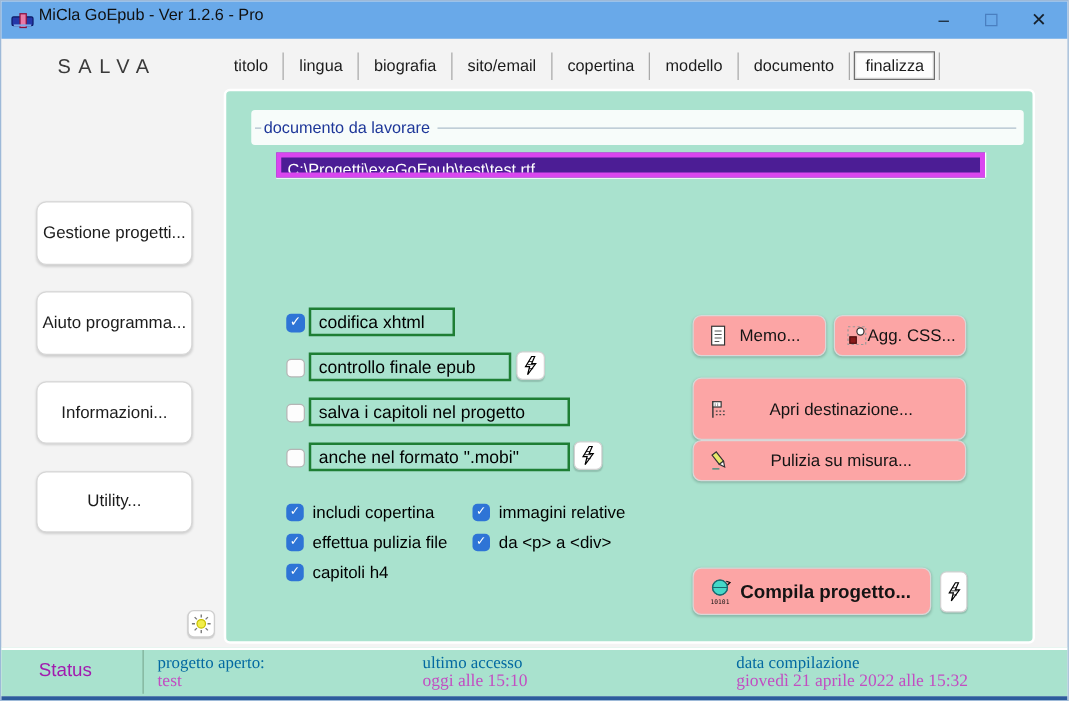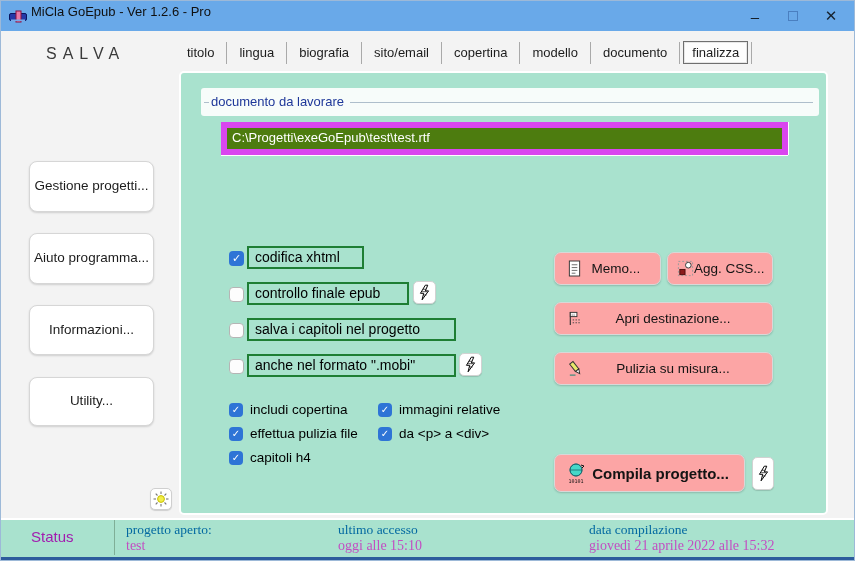--- a/index.html
+++ b/index.html
@@ -20,22 +20,22 @@
   .tabs{position:absolute;left:177px;top:40px;display:flex;align-items:center;}
   .tab{padding:3px 9px;font-size:13px;color:#1c1c1c;white-space:nowrap;}
   .tabsep{width:1px;height:22px;background:#a9a9a9;margin:0 3px;}
   .tab.selected{border:1px solid #6f6f6f;background:#fdfdfd;padding:3px 8px;box-shadow:inset 0 0 0 1px #e6e6e6;}
   
   .panel{position:absolute;left:178px;top:70px;width:649px;height:444px;background:#a9e2ce;border:2px solid #ffffff;border-radius:5px;}
   .groupband{position:absolute;left:200px;top:87px;width:618px;height:28px;background:#f7fcfa;border-radius:3px;}
   .legend{position:absolute;left:210px;top:93px;font-size:13px;color:#1e3799;}
   .legend-line{position:absolute;top:101px;height:1px;background:#aebecb;}
   .path-field{
-    position:absolute;left:220px;top:121px;width:567px;height:33px;
-    background:#4d7c0f;border:6px solid #d946ef;box-shadow:0 1px 0 #fff, 1px 0 0 #fff;
+    position:absolute;left:220px;top:121px;width:567px;height:20px;
+    background:#4c1d95;border:4px solid #d946ef;box-shadow:0 1px 0 #fff, 1px 0 0 #fff;
     color:#ffffff;font-size:13px;line-height:20px;padding-left:5px;white-space:nowrap;overflow:hidden;
   }
   
   .cb{position:absolute;width:15px;height:15px;border-radius:4px;}
   .cb.checked{background:#2e74d6;color:#fff;font-size:11px;line-height:15px;text-align:center;}
   .cb.unchecked{background:#fdfdfd;border:1px solid #b5b5b5;}
   .cb.small{width:14px;height:14px;font-size:10px;line-height:14px;}
   .greenbox{position:absolute;height:23px;border:2px solid #1e7e34;color:#000;font-size:14px;line-height:19px;padding-left:6px;white-space:nowrap;overflow:hidden;}
   .boltbtn{position:absolute;width:23px;height:23px;background:#fff;border:1px solid #d2d2d2;border-radius:5px;display:flex;align-items:center;justify-content:center;box-shadow:0 1px 1px rgba(0,0,0,.15);}
   .smalllabel{position:absolute;font-size:13.5px;color:#000;white-space:nowrap;}
@@ -167,21 +167,21 @@
     <span class="icon" style="margin-left:9px;">
       <svg width="17" height="17" viewBox="0 0 18 18">
           <rect x="1.5" y="1.5" width="15" height="15" fill="none" stroke="#999" stroke-dasharray="2 2"></rect>
           <circle cx="12" cy="5.5" r="3" fill="#fff" stroke="#333"></circle>
           <rect x="3" y="10" width="5.5" height="5.5" fill="#8b1a1a" stroke="#4d0d0d"></rect>
         </svg>
     </span>
     <span class="blabel">Agg. CSS...</span>
   </div>
 
-  <div class="btn" style="left:553px;top:301px;width:219px;height:33px;">
+  <div class="btn" style="left:553px;top:301px;width:219px;height:50px;">
     <span class="icon">
       <svg width="17" height="17" viewBox="0 0 18 18">
           <path d="M3.5 2 V16" stroke="#333" stroke-width="1.2"></path>
           <rect x="3.5" y="2.5" width="7" height="4.5" fill="#fff" stroke="#333"></rect>
           <path d="M5 4.5 h4 M5 6 h3" stroke="#666" stroke-width="0.8" stroke-dasharray="1 1"></path>
           <path d="M6 10.5 h8 M6 13.5 h8" stroke="#444" stroke-width="1" stroke-dasharray="1.5 1.5"></path>
         </svg>
     </span>
     <span class="blabel">Apri destinazione...</span>
   </div>

